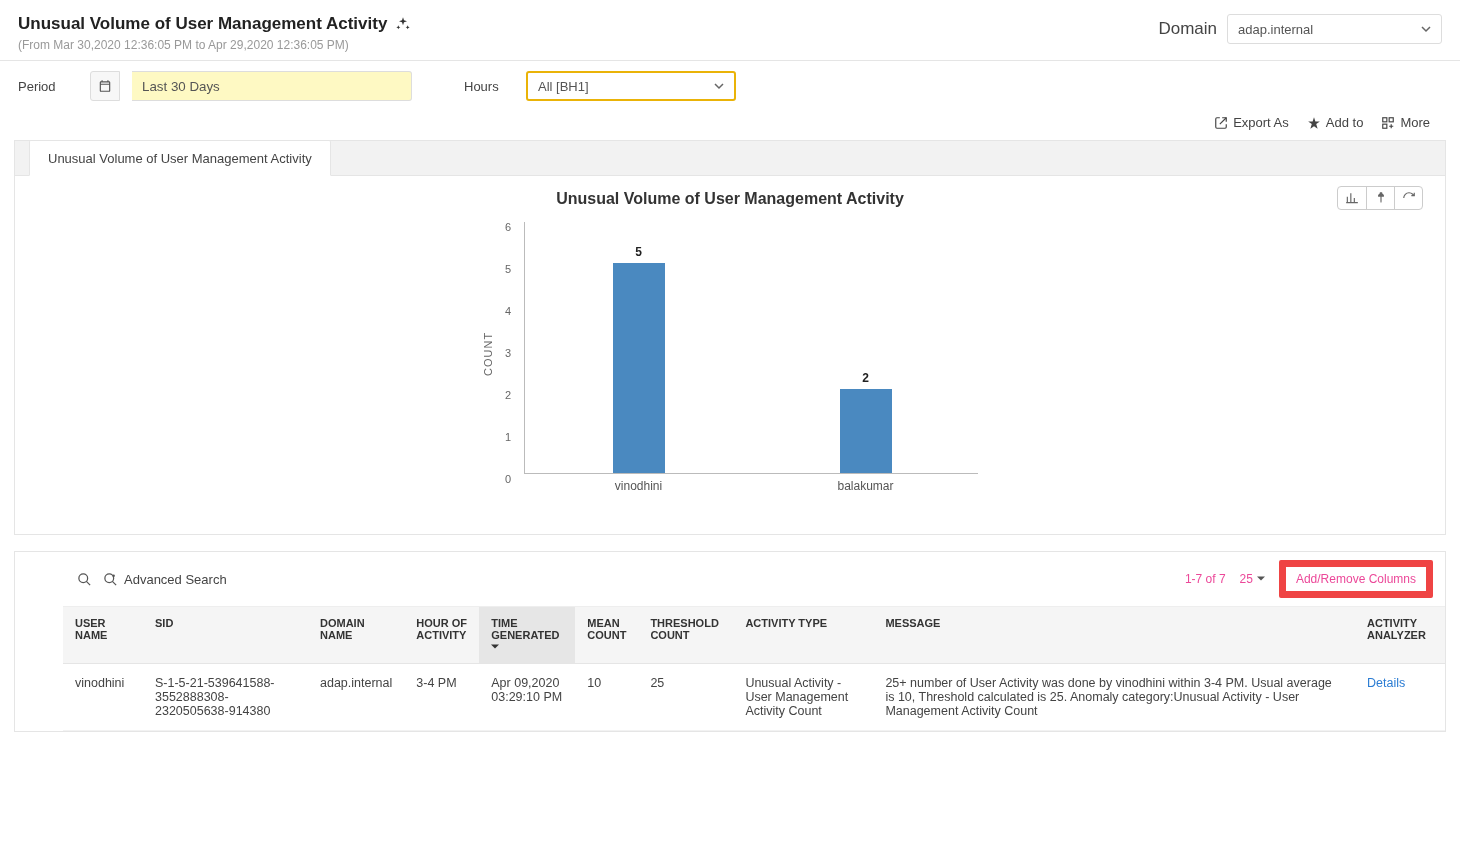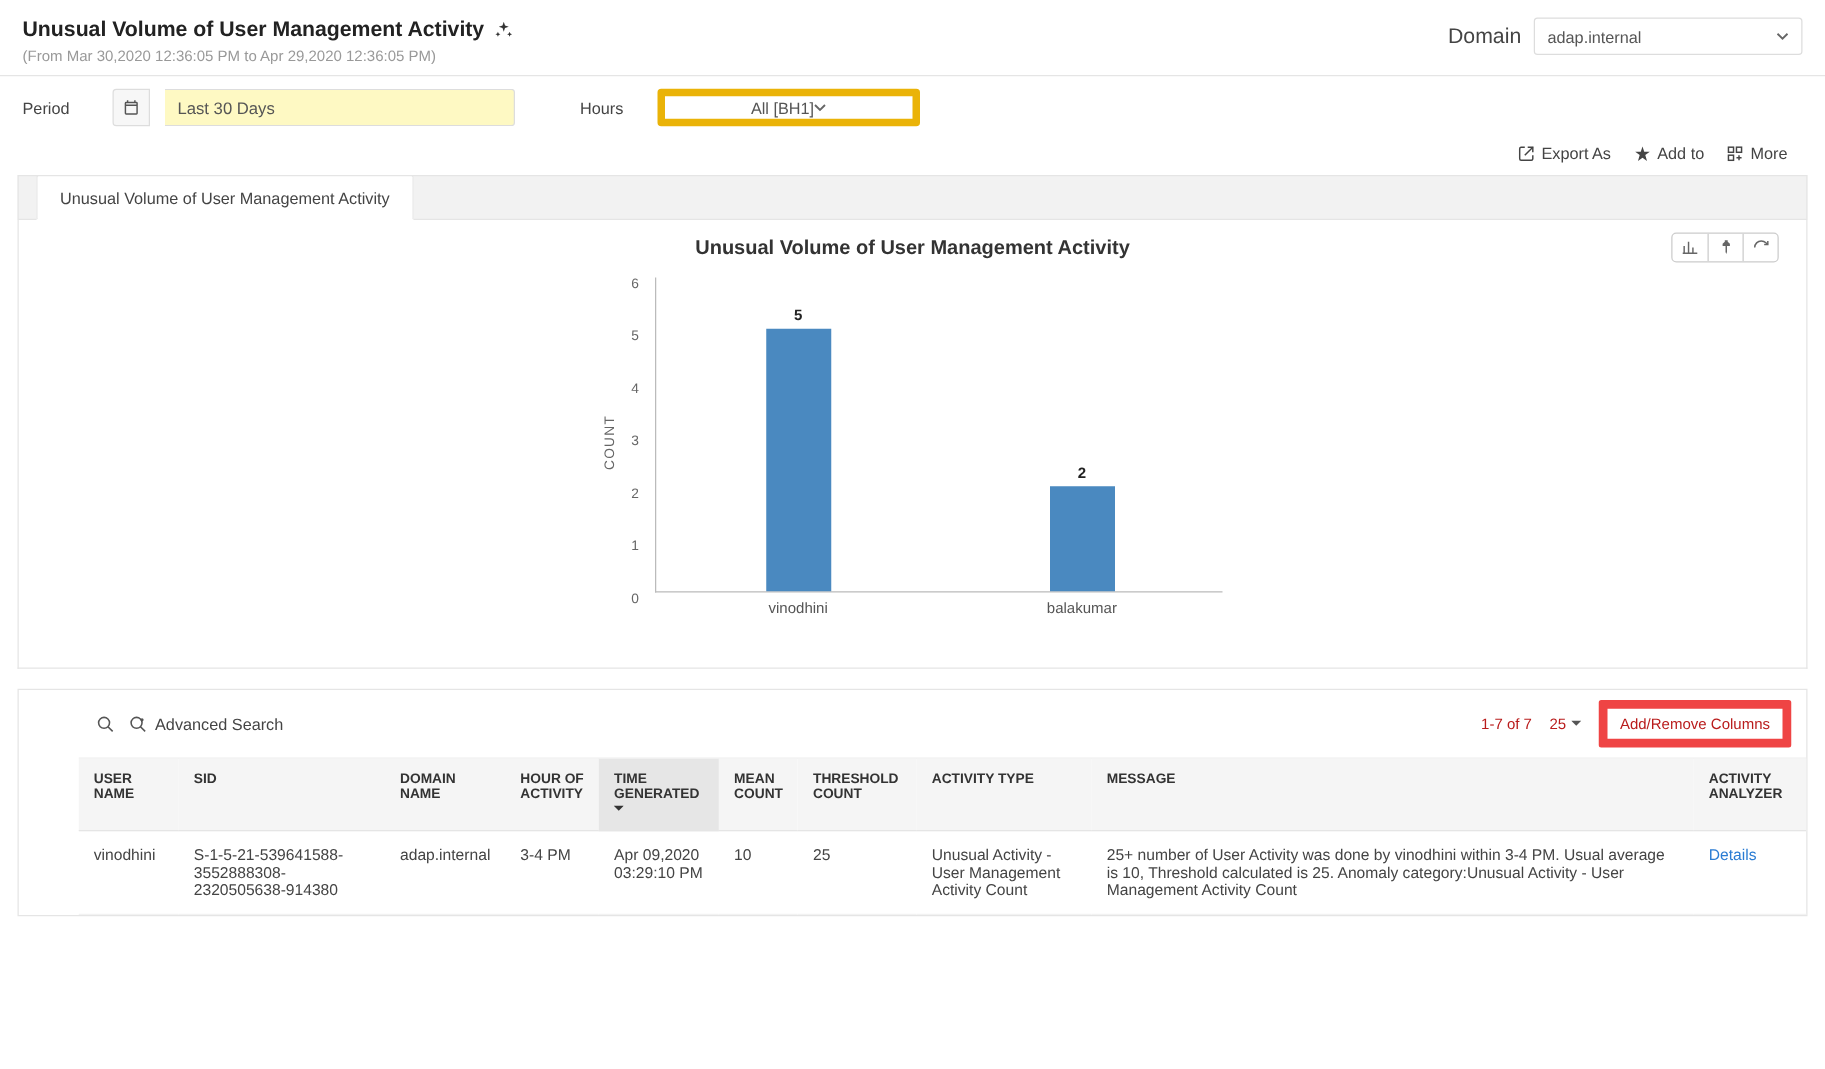--- a/index.html
+++ b/index.html
@@ -11,21 +11,21 @@
   .page-subtitle { font-size: 12px; color: #999; margin-top: 4px; }
   .domain-group { display:flex; align-items:center; gap:10px; }
   .domain-label { font-size:17px; color:#444; }
   .domain-select { position:relative; width:215px; height:30px; border:1px solid #ddd; background:#fff; border-radius:3px; display:flex; align-items:center; padding:0 10px; justify-content:space-between; color:#555; }
   .chev { width:10px; height:10px; }
   .filters-row { display:flex; align-items:center; padding: 10px 18px 8px 18px; gap: 12px; }
   .field-label { font-size:13px; color:#444; width:60px; }
   .cal-btn { width:30px; height:30px; border:1px solid #ddd; display:flex; align-items:center; justify-content:center; background:#f7f7f7; border-radius:3px 0 0 3px; }
   .period-input { height:30px; width:280px; border:1px solid #ddd; border-left:none; padding:0 10px; background:#fef9c3; color:#555; border-radius:0 3px 3px 0;}
   .hours-label { font-size:13px; color:#444; margin-left:40px; width:50px; }
-  .hours-select { position:relative; width:210px; height:30px; border:6px solid #eab308; background:#fff; border-radius:3px; display:flex; align-items:center; padding:0 10px; justify-content:center; color:#555;}
+  .hours-select { position:relative; width:210px; height:30px; border:2px solid #eab308; background:#fff; border-radius:3px; display:flex; align-items:center; padding:0 10px; justify-content:space-between; color:#555;}
   .actions-row { display:flex; justify-content:flex-end; gap:18px; padding:6px 30px 10px 18px; color:#444; font-size:13px;}
   .action-item { display:flex; align-items:center; gap:5px; cursor:pointer; }
   .tab-bar { background:#f2f2f2; border:1px solid #e5e5e5; margin:0 14px; height:36px; display:flex; align-items:flex-end;}
   .tab { background:#fff; border:1px solid #e5e5e5; border-bottom:1px solid #fff; margin-left:14px; margin-bottom:-1px; height:36px; display:flex; align-items:center; padding:0 18px; font-size:13px; color:#444; border-radius:2px 2px 0 0;}
   .panel { border:1px solid #e5e5e5; border-top:none; margin:0 14px; background:#fff; padding:14px 10px 40px 10px; position:relative;}
   .chart-toolbar { position:absolute; top:10px; right:22px; display:flex; border:1px solid #ccc; border-radius:4px; overflow:hidden; height:24px;}
   .chart-toolbar > div { width:28px; display:flex; align-items:center; justify-content:center; border-left:1px solid #ccc; color:#666;}
   .chart-toolbar > div:first-child { border-left:none; }
   .chart-title { text-align:center; font-size:16px; font-weight:600; color:#333; margin-bottom:6px;}
   .chart-wrap { display:flex; justify-content:center; }
@@ -34,21 +34,21 @@
   .plot { position:absolute; left:26px; top:8px; right:0; bottom:20px; border-left:1px solid #bbb; border-bottom:1px solid #bbb;}
   .ytick { position:absolute; left:-20px; font-size:11px; color:#666; transform:translateY(50%); }
   .bar { position:absolute; bottom:0; width:52px; background:#4a89c0; }
   .bar-label { position:absolute; width:52px; text-align:center; font-size:12px; font-weight:600; color:#222;}
   .xcat { position:absolute; font-size:12px; color:#555; text-align:center; transform:translateX(-50%);}
   .table-section { border:1px solid #e5e5e5; margin:16px 14px 14px 14px;padding-left:48px; }
   .table-toolbar { display:flex; align-items:center; justify-content:space-between; padding:8px 12px; border-bottom:1px solid #eee;}
   .tt-left { display:flex; align-items:center; gap:10px;}
   .search-ico { width:18px; height:18px; display:flex; align-items:center; justify-content:center;}
   .adv-search { font-size:13px; color:#444; display:flex; align-items:center; gap:6px;}
-  .tt-right { display:flex; align-items:center; gap:14px; font-size:12px; color:#b91c1c;}
+  .tt-right { display:flex; align-items:center; gap:14px; font-size:12px; color:#ec4899;}
   .page-size { display:flex; align-items:center; gap:4px; cursor:pointer; }
   .cols-btn { border:7px solid #ef4444; padding:5px 10px; border-radius:2px; cursor:pointer; font-size:12px;}
   table { width:100%; border-collapse:collapse; }
   thead tr { background:#f5f5f5; }
   th { text-align:left; font-size:11px; font-weight:700; color:#333; padding:10px 12px; vertical-align:top; border-bottom:1px solid #e5e5e5; text-transform:uppercase;}
   th.sorted { background:#e6e6e6; }
   .sort-caret { display:inline-block; margin-top:2px; }
   td { font-size:12.5px; color:#444; padding:12px 12px; vertical-align:top; border-bottom:1px solid #f2f2f2;}
   .details-link { color:#2b7cd3; cursor:pointer; }
   svg { display:block; }

